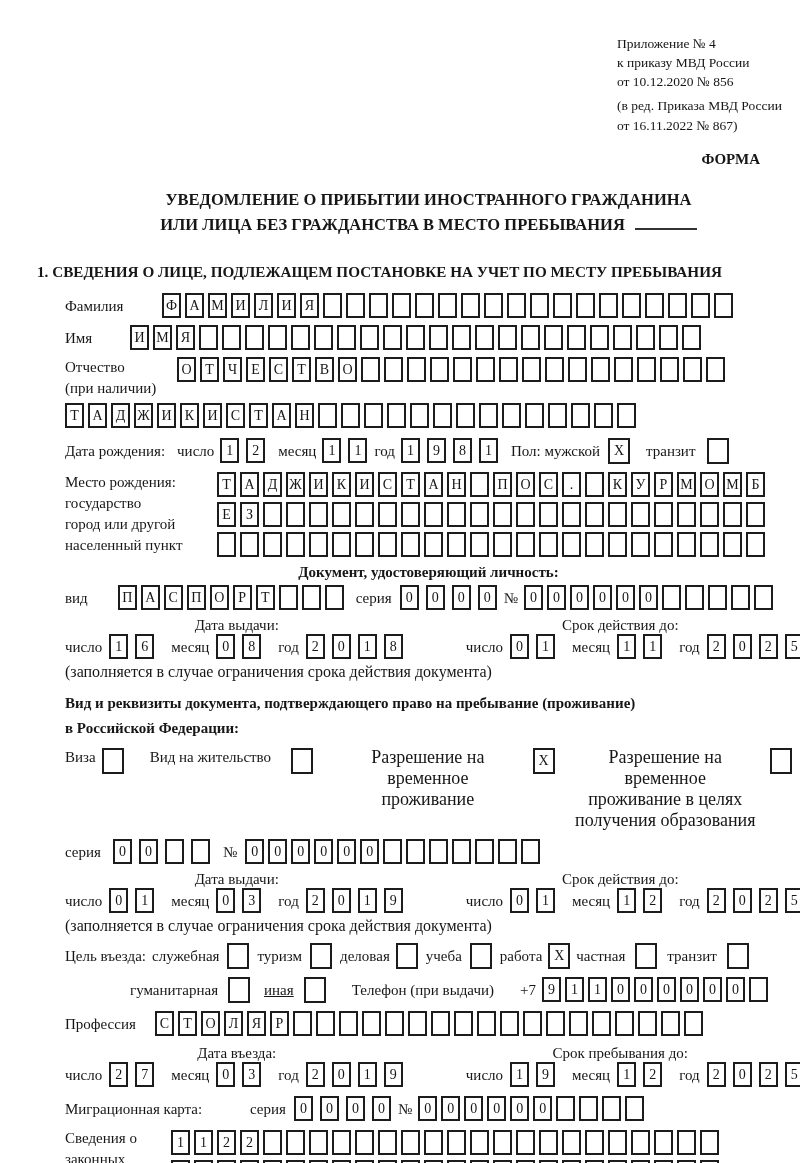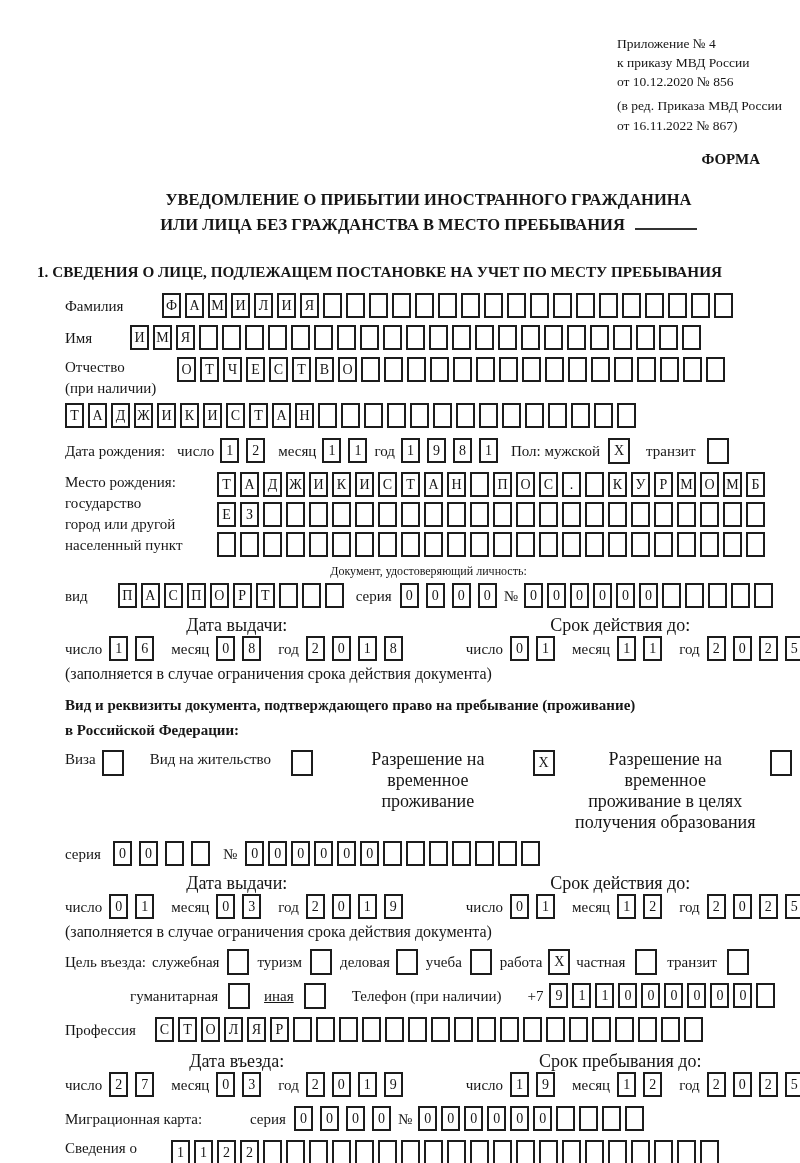--- a/index.html
+++ b/index.html
@@ -40,23 +40,23 @@
   .center { text-align: center; }
   .stack { display: inline-block; font-size: 18px; line-height: 21px; }
 
   .mt4 { margin-top: 4px; } .mt6 { margin-top: 6px; } .mt8 { margin-top: 8px; }
   .mt10 { margin-top: 10px; } .mt12 { margin-top: 12px; gap: 32px; }
   .g6 { margin-left: 6px; } .g8 { margin-left: 8px; } .g10 { margin-left: 10px; }
   .g14 { margin-left: 14px; text-decoration: underline; } .g16 { margin-left: 16px; } .g20 { margin-left: 20px; }
   .g26 { margin-left: 26px; }
   .mr6 { margin-right: 6px; } .mr8 { margin-right: 8px; } .mr12 { margin-right: 12px; }
 
-  .dochead { text-align: center; font-weight: normal; font-size: 12px; margin-top: 8px; }
-
-  .datelabels { display: flex; margin-top: 8px; font-size: 18px; align-items: flex-end; }
+  .dochead { text-align: center; font-weight: bold; font-size: 15px; margin-top: 8px; }
+
+  .datelabels { display: flex; margin-top: 8px; font-size: 15px; align-items: flex-end; }
   .dl1 { width: 345px; text-align: center; }
   .dl2 { width: 345px; margin-left: 40px; text-align: center; }
   .dg { display: flex; align-items: flex-start; }
   .dg .lbl { margin-right: 7px; }
   .dg .cells { margin-right: 10px; }
   .rightdg { margin-left: 46px; }
 
   .note { font-size: 16px; text-align: left; margin: 3px 28px 0 0; }
   .para { font-size: 15px; line-height: 25px; margin-top: 10px; font-weight: bold; }
 
@@ -549,21 +549,21 @@
 
   <div class="row mt8" style="margin-left:65px">
     <span class="lbl">гуманитарная</span>
     <span class="cells chk g10">
         <span class="cell"></span>
       </span>
     <span class="lbl g14">иная</span>
     <span class="cells chk g10">
         <span class="cell"></span>
       </span>
-    <span class="lbl g26">Телефон (при наличии)</span>
+    <span class="lbl g26">Телефон (при выдачи)</span>
     <span class="lbl g26 mr6">+7</span>
     <span class="cells">
         <span class="cell">9</span>
         <span class="cell">1</span>
         <span class="cell">1</span>
         <span class="cell">0</span>
         <span class="cell">0</span>
         <span class="cell">0</span>
         <span class="cell">0</span>
         <span class="cell">0</span>

